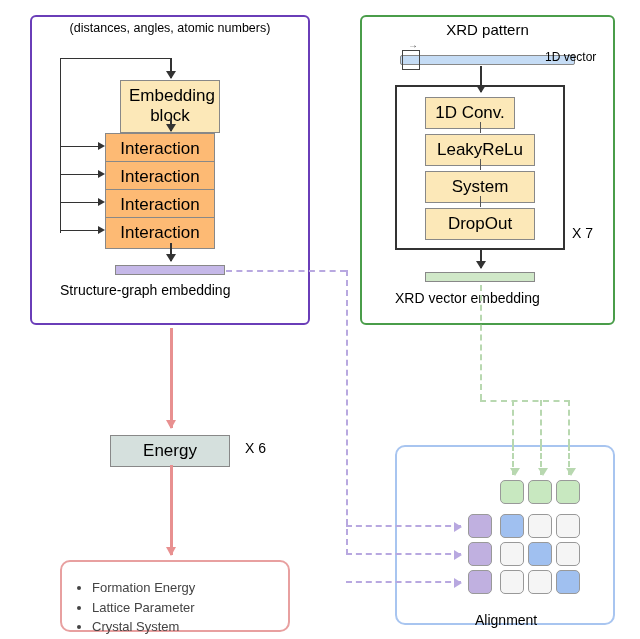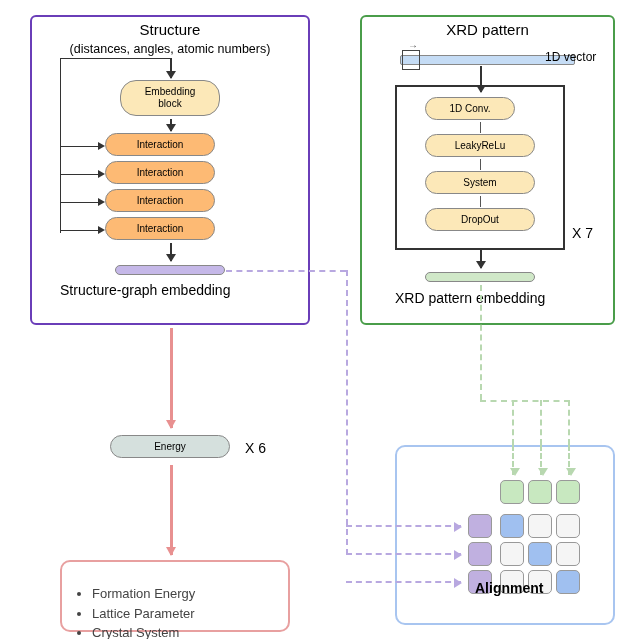--- a/index.html
+++ b/index.html
@@ -1,24 +1,24 @@
 <!DOCTYPE html>
 <html><head>
 <meta charset="utf-8">
 <style>
 *{box-sizing:border-box;margin:0;padding:0}
 body{width:640px;height:639px;font-family:Arial,sans-serif;background:#fff;position:relative;font-size:14px}
 .panel{position:absolute;border:2px solid;border-radius:6px}
 .structure-panel{left:30px;top:15px;width:280px;height:310px;border-color:#6a3db8}
 .xrd-panel{left:360px;top:15px;width:255px;height:310px;border-color:#4a9d4a}
 .align-panel{left:395px;top:445px;width:220px;height:180px;border-color:#a8c5f0;border-radius:10px}
-.output-panel{left:60px;top:560px;width:230px;height:72px;border-color:#e8a0a0;border-radius:10px;padding:22px 12px}
+.output-panel{left:60px;top:560px;width:230px;height:72px;border-color:#e8a0a0;border-radius:10px;padding:16px 12px}
 .title{text-align:center;font-size:15px;margin-top:4px}
 .subtitle{text-align:center;font-size:12.5px;margin-top:4px}
-.block{border:1px solid #888;border-radius:16px;text-align:center;padding:5px 8px;position:absolute;font-size:10px}
+.block{border:1px solid #888;border-radius:0;text-align:center;padding:5px 8px;position:absolute;font-size:17px}
 .yellow{background:#fce8b8}
 .blue{background:#fdba74}
 .purple{background:#c5b8e8}
 .green{background:#d0e8c8}
 .grey{background:#d5e0dd}
 .label{position:absolute;font-size:14px}
 .arrow-v{position:absolute;width:2px;background:#333}
 .arrow-v::after{content:'';position:absolute;bottom:-1px;left:-4px;border-left:5px solid transparent;border-right:5px solid transparent;border-top:8px solid #333}
 .arrow-r{position:absolute;width:2.5px;background:#e89090}
 .arrow-r::after{content:'';position:absolute;bottom:-1px;left:-4px;border-left:5.5px solid transparent;border-right:5.5px solid transparent;border-top:9px solid #e89090}
@@ -40,21 +40,20 @@
 ul{list-style:disc;padding-left:18px}
 li{font-size:13px;line-height:1.5;color:#444}
 .conv-box{position:absolute;border:2px solid #333;left:395px;top:85px;width:170px;height:165px}
 .vector-bar{position:absolute;left:400px;top:55px;width:175px;height:10px;background:#c5dcf5;border:1px solid #888;border-radius:2px}
 .vector-win{position:absolute;left:402px;top:50px;width:18px;height:20px;border:1.5px solid #444}
 </style>
 </head>
 <body>
 
 <div class="panel structure-panel">
-  <div class="title">Structure</div>
   <div class="subtitle">(distances, angles, atomic numbers)</div>
 </div>
 <div class="arrow-v" style="left:170px;top:58px;height:20px"></div>
 <div class="block yellow" style="left:120px;top:80px;width:100px;white-space:pre-line;line-height:1.2">Embedding
 block</div>
 <div class="arrow-v" style="left:170px;top:119px;height:12px"></div>
 <div class="block blue" style="left:105px;top:133px;width:110px">Interaction</div>
 <div class="block blue" style="left:105px;top:161px;width:110px">Interaction</div>
 <div class="block blue" style="left:105px;top:189px;width:110px">Interaction</div>
 <div class="block blue" style="left:105px;top:217px;width:110px">Interaction</div>
@@ -85,21 +84,21 @@
 <div class="block yellow" style="left:425px;top:97px;width:90px">1D Conv.</div>
 <div class="block yellow" style="left:425px;top:134px;width:110px">LeakyReLu</div>
 <div class="block yellow" style="left:425px;top:171px;width:110px">System</div>
 <div class="block yellow" style="left:425px;top:208px;width:110px">DropOut</div>
 <div class="vline" style="left:480px;top:122px;height:11px;background:#555"></div>
 <div class="vline" style="left:480px;top:159px;height:11px;background:#555"></div>
 <div class="vline" style="left:480px;top:196px;height:11px;background:#555"></div>
 <div class="label" style="left:572px;top:225px">X 7</div>
 <div class="arrow-v" style="left:480px;top:250px;height:18px"></div>
 <div class="block green" style="left:425px;top:272px;width:110px;height:10px;padding:0"></div>
-<div class="label" style="left:395px;top:290px">XRD pattern embedding</div>
+<div class="label" style="left:395px;top:290px">XRD vector embedding</div>
 
 <div class="arrow-r" style="left:170px;top:328px;height:100px"></div>
 <div class="block grey" style="left:110px;top:435px;width:120px">Energy</div>
 <div class="label" style="left:245px;top:440px">X 6</div>
 <div class="arrow-r" style="left:170px;top:465px;height:90px"></div>
 
 <div class="panel output-panel">
   <ul>
     <li>Formation Energy</li>
     <li>Lattice Parameter</li>
@@ -125,21 +124,21 @@
   <div class="cell c-b"></div>
   <div class="cell c-w"></div>
   <div class="cell c-w"></div>
   <div class="cell c-w"></div>
   <div class="cell c-b"></div>
   <div class="cell c-w"></div>
   <div class="cell c-w"></div>
   <div class="cell c-w"></div>
   <div class="cell c-b"></div>
 </div>
-<div class="label" style="left:475px;top:580px;font-weight:bold">Alignment</div>
+<div class="label" style="left:475px;top:612px;font-weight:normal">Alignment</div>
 
 <div class="dash dash-purple" style="left:226px;top:270px;width:120px"></div>
 <div class="dashv dash-purple" style="left:346px;top:270px;height:285px"></div>
 <div class="dash dash-purple dash-arrow-r" style="left:346px;top:525px;width:115px;border-left-color:#b8a8e0"></div>
 <div class="dash dash-purple dash-arrow-r" style="left:346px;top:553px;width:115px"></div>
 <div class="dash dash-purple dash-arrow-r" style="left:346px;top:581px;width:115px"></div>
 <style>.dash-purple.dash-arrow-r::after{border-left-color:#b8a8e0}</style>
 
 <div class="dashv dash-green" style="left:480px;top:285px;height:115px"></div>
 <div class="dash dash-green" style="left:480px;top:400px;width:90px"></div>

